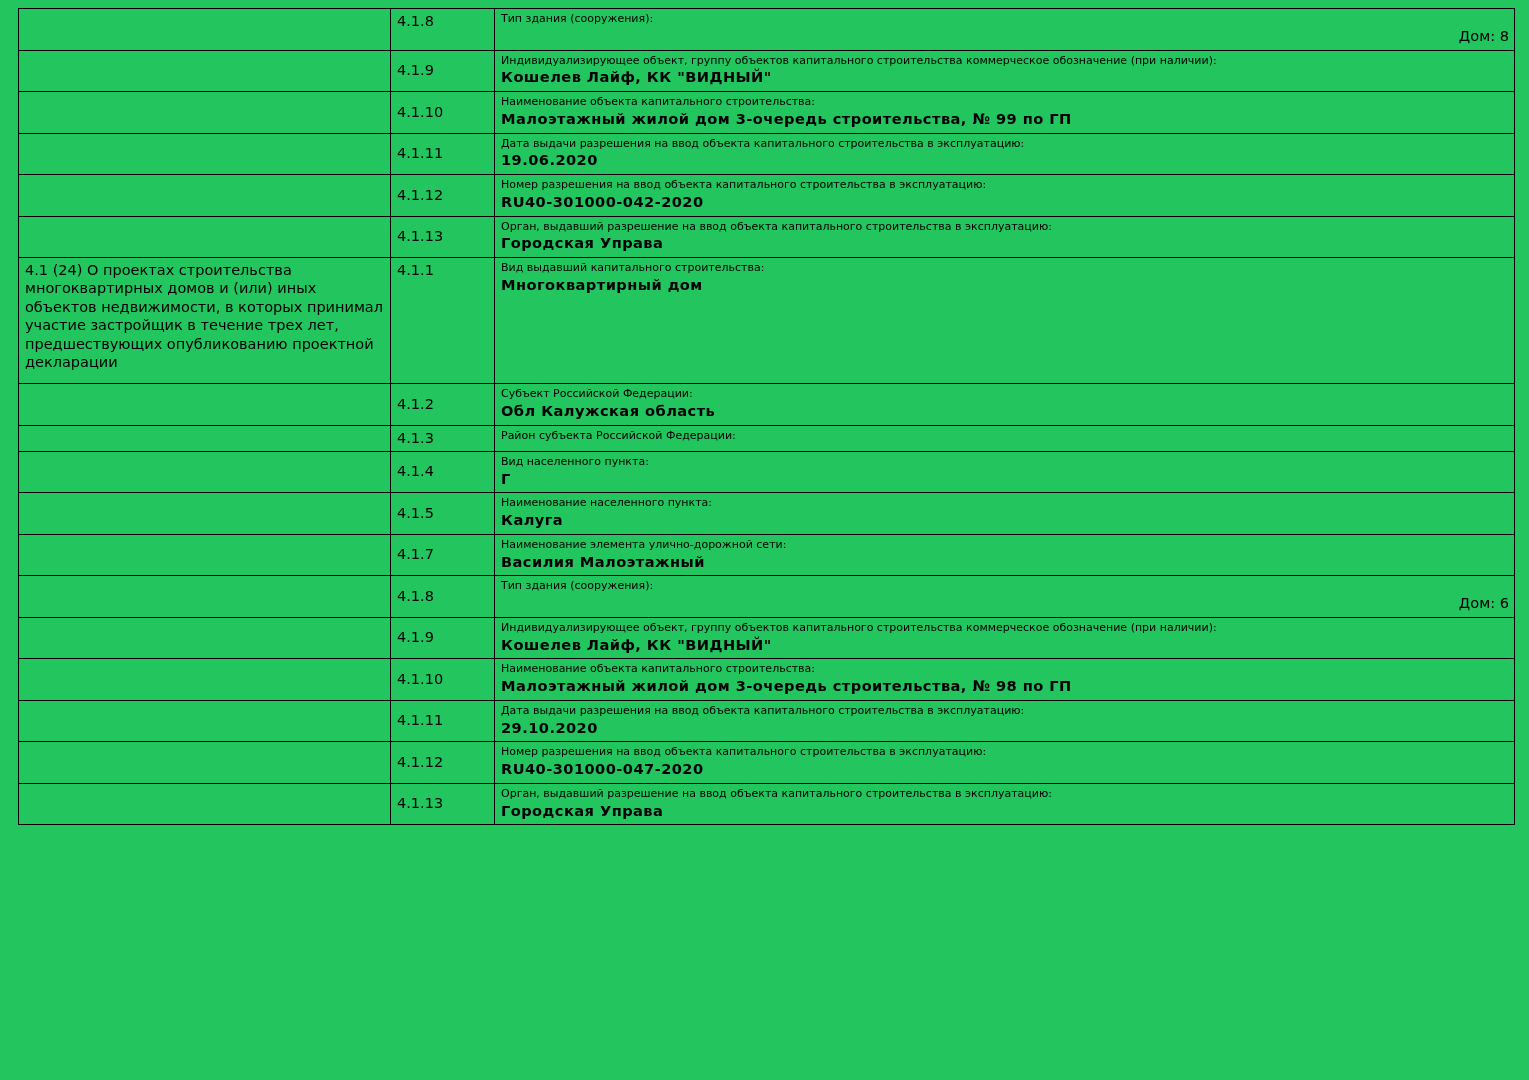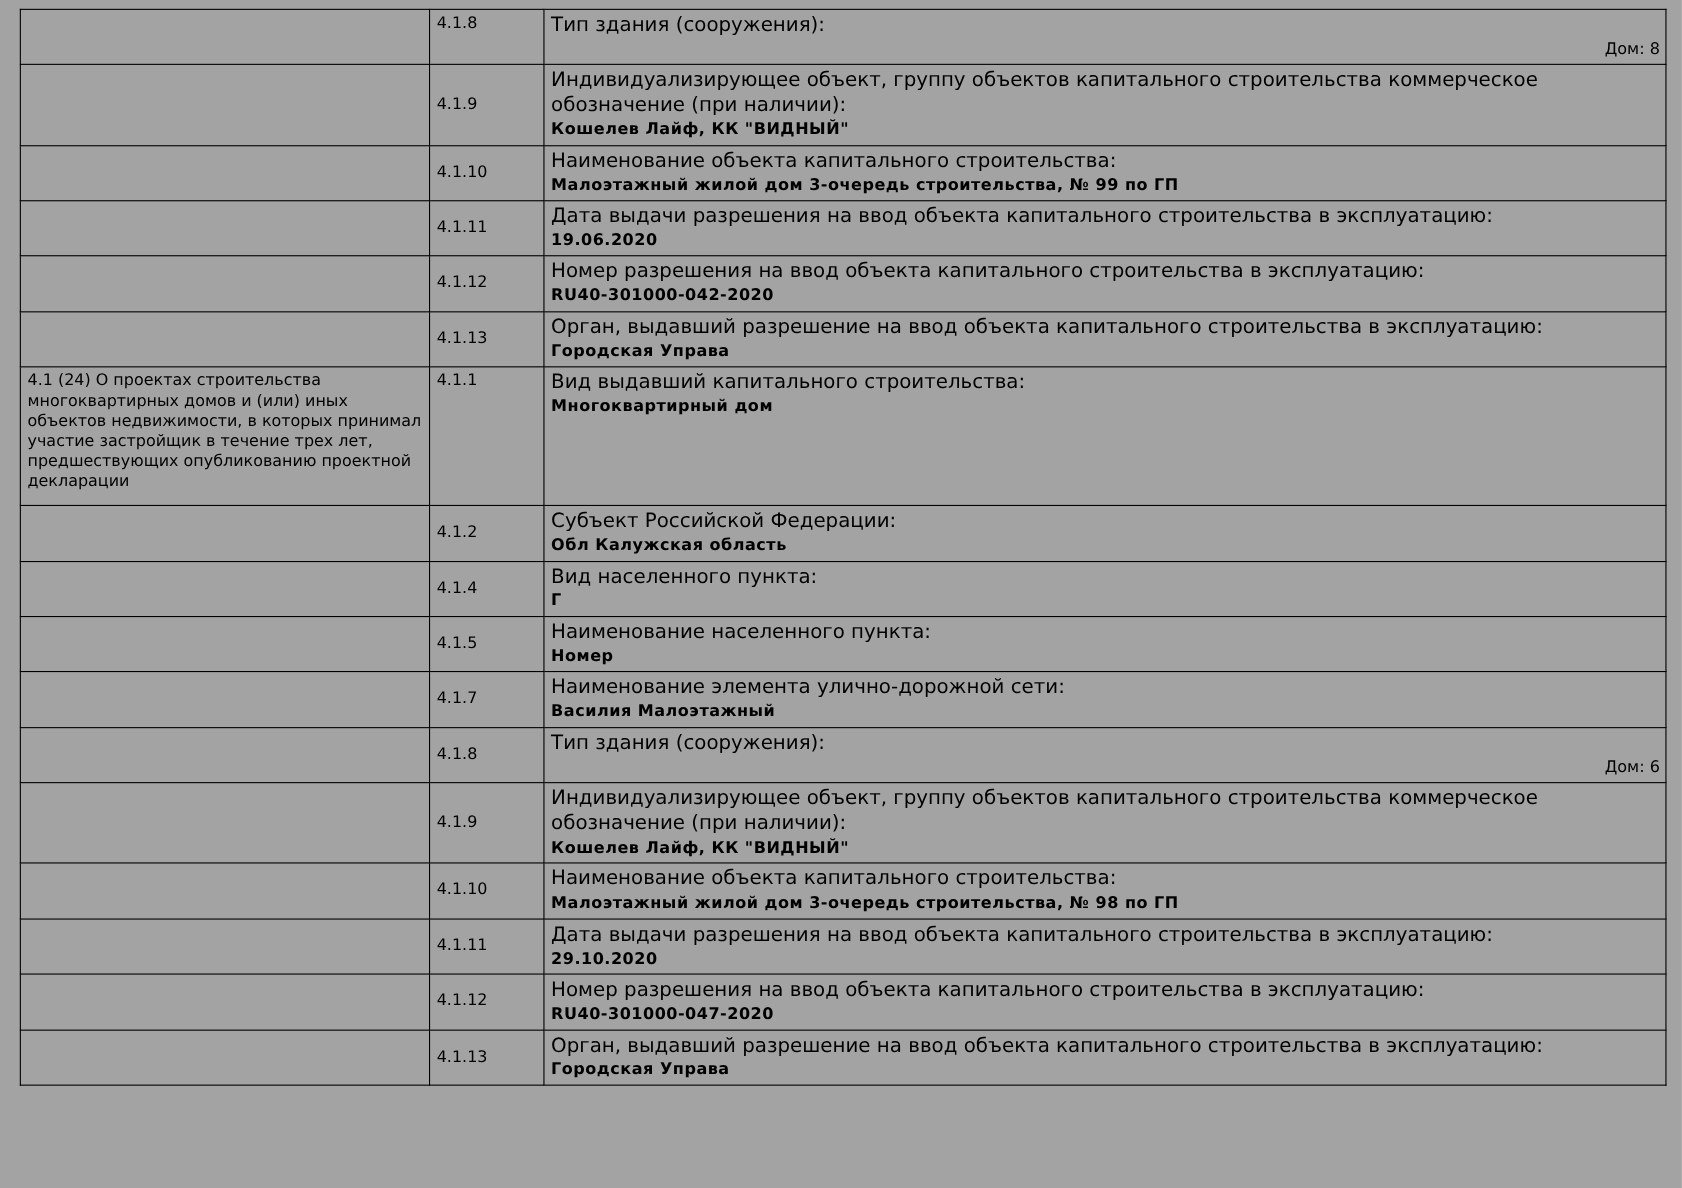--- a/index.html
+++ b/index.html
@@ -10,21 +10,21 @@
   body {
     font-family: "DejaVu Sans", sans-serif;
     color: #000000;
   }
   .page {
     width: 1529px;
     height: 1080px;
     position: relative;
     box-sizing: border-box;
     padding: 8px 10px 0 18px;
-    background: #a3a3a3;
+    background: #22c55e;
   }
   table.decl {
     border-collapse: collapse;
     width: 1496px;
     table-layout: fixed;
   }
   table.decl td {
     border: 1.3px solid #000000;
     vertical-align: top;
     padding: 3px 5px 4px 6px;
@@ -41,21 +41,21 @@
     padding-top: 5px;
   }
   td.code {
     font-size: 14.7px;
     padding-top: 6px;
   }
   td.code.mid {
     vertical-align: middle;
   }
   .lbl {
-    font-size: 18px;
+    font-size: 11px;
     font-weight: normal;
     white-space: normal;
   }
   .val {
     font-weight: bold;
     letter-spacing: 0.45px;
     font-size: 14.6px;
     margin-top: 1px;
   }
   .val.plain {
@@ -144,36 +144,43 @@
 
       <tr>
         <td></td>
         <td class="code mid">4.1.2</td>
         <td>
           <div class="lbl">Субъект Российской Федерации:</div>
           <div class="val">Обл Калужская область</div>
         </td>
       </tr>
 
+      <tr>
+        <td></td>
+        <td class="code">4.1.3</td>
+        <td>
+          <div class="lbl">Район субъекта Российской Федерации:</div>
+        </td>
+      </tr>
 
       <tr>
         <td></td>
         <td class="code mid">4.1.4</td>
         <td>
           <div class="lbl">Вид населенного пункта:</div>
           <div class="val">Г</div>
         </td>
       </tr>
 
       <tr>
         <td></td>
         <td class="code mid">4.1.5</td>
         <td>
           <div class="lbl">Наименование населенного пункта:</div>
-          <div class="val">Номер</div>
+          <div class="val">Калуга</div>
         </td>
       </tr>
 
 
       <tr>
         <td></td>
         <td class="code mid">4.1.7</td>
         <td>
           <div class="lbl">Наименование элемента улично-дорожной сети:</div>
           <div class="val">Василия Малоэтажный</div>

